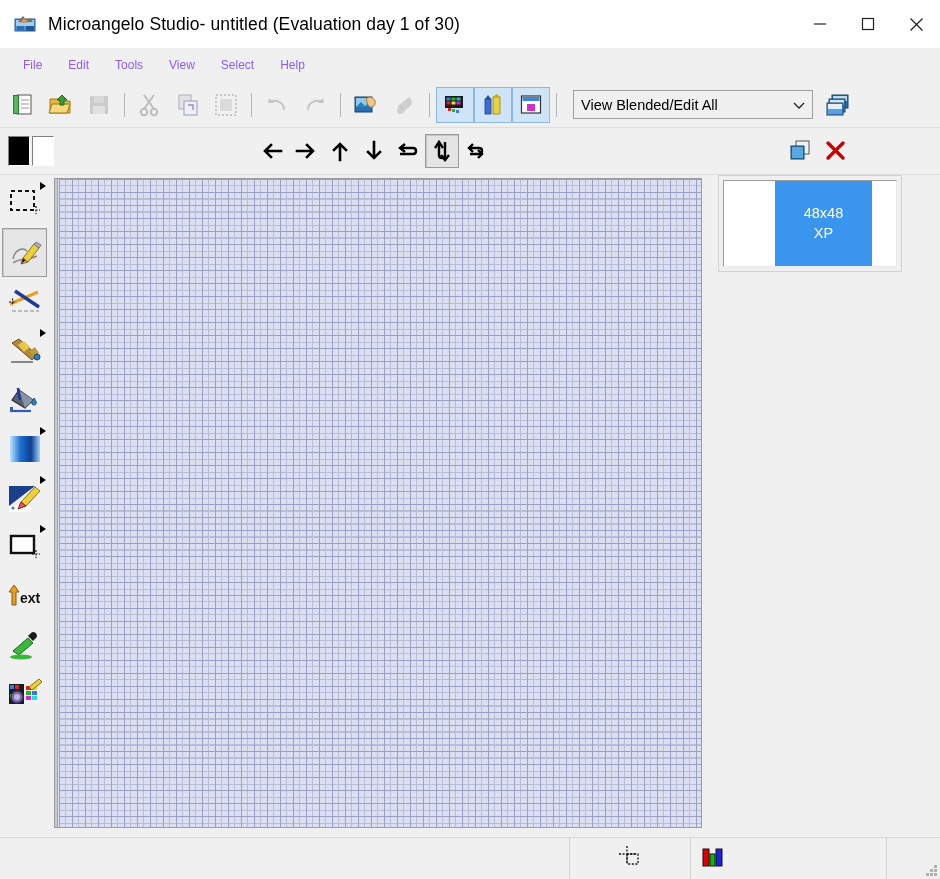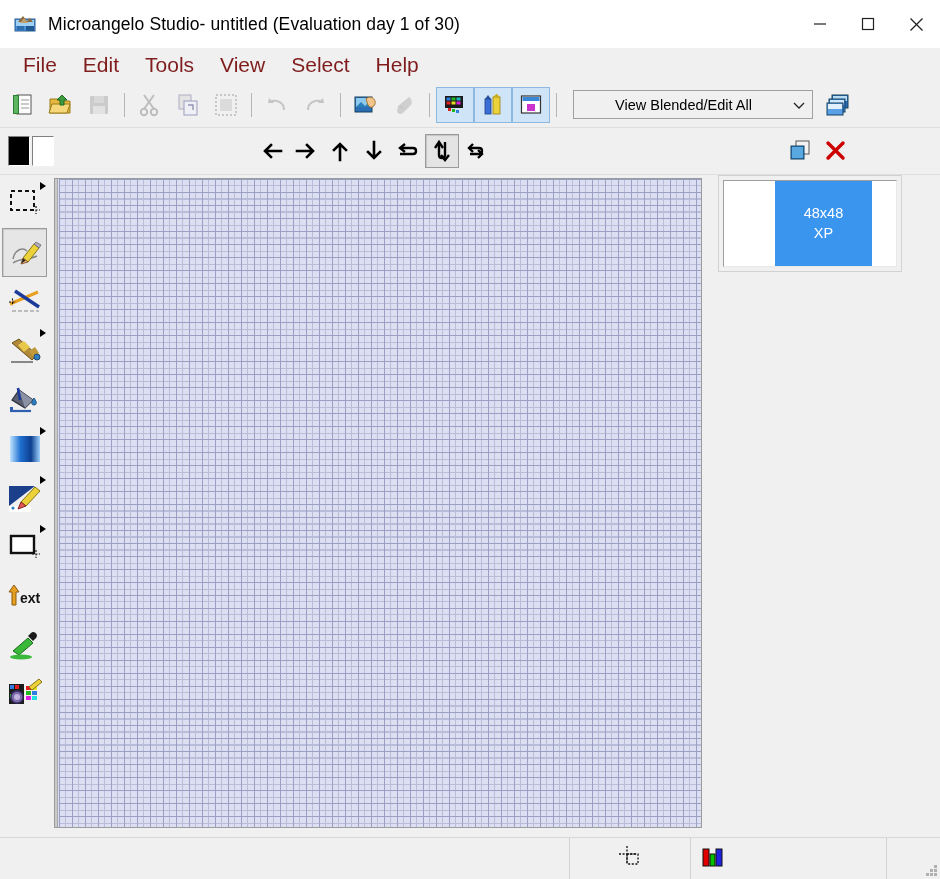--- a/index.html
+++ b/index.html
@@ -47,22 +47,22 @@
   .win-btn svg { display: block; }
 
   
   .menubar {
     height: 34px; flex: 0 0 34px;
     background: #f0f0f0;
     display: flex; align-items: center;
     padding-left: 10px;
   }
   .menu-item {
-    font-size: 21px;
-    color: #7f1d1d;
+    font-size: 12px;
+    color: #8b5cf6;
     padding: 4px 13px;
     white-space: nowrap;
   }
 
   
   .toolbar1 {
     height: 45px; flex: 0 0 45px;
     background: #f0f0f0;
     display: flex; align-items: center;
     border-bottom: 1px solid #dedede;
@@ -89,21 +89,20 @@
     margin-left: 10px;
     background: #f0f0f0;
     border: 1px solid #a0a0a0;
     display: flex; align-items: center;
     position: relative;
   }
   .tb-combo-text {
     font-size: 14.5px; color: #000;
     padding-left: 7px; white-space: nowrap;
     flex: 1 1 auto;
-    text-align: center;
   }
   .tb-combo-arrow {
     width: 26px; height: 100%;
     display: flex; align-items: center; justify-content: center;
   }
 
   
   .toolbar2 {
     height: 46px; flex: 0 0 46px;
     background: #f0f0f0;

